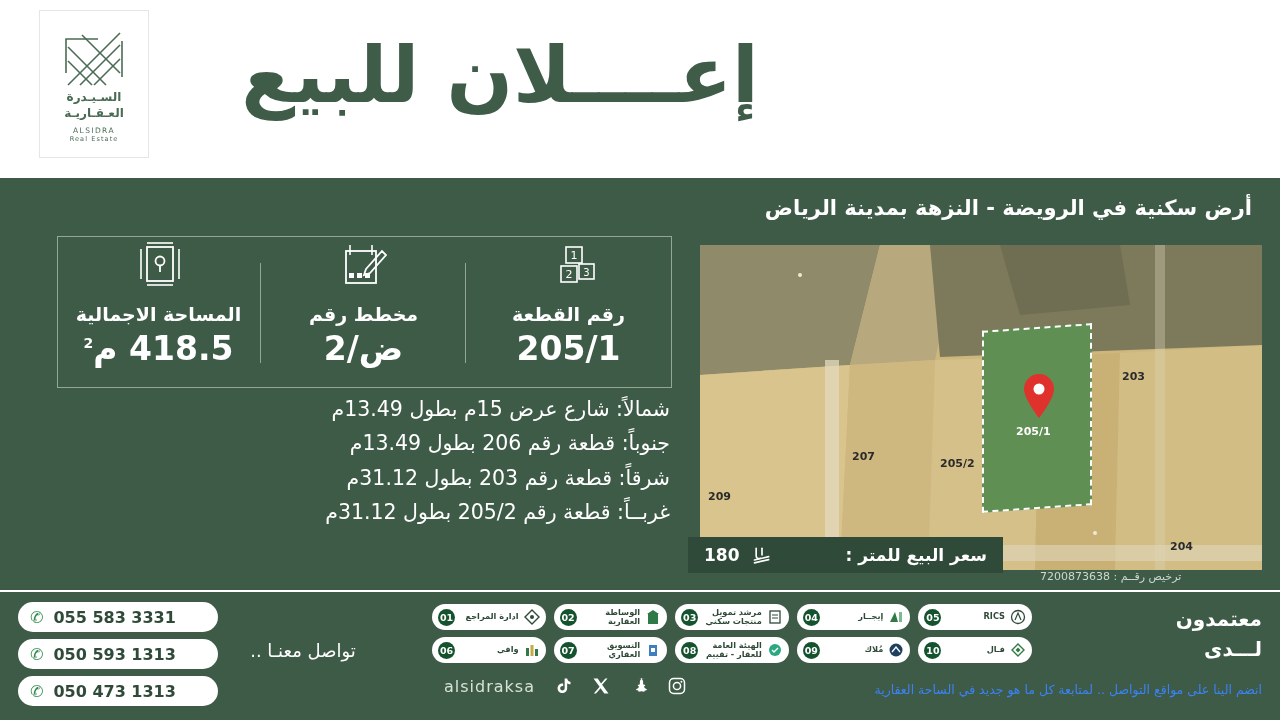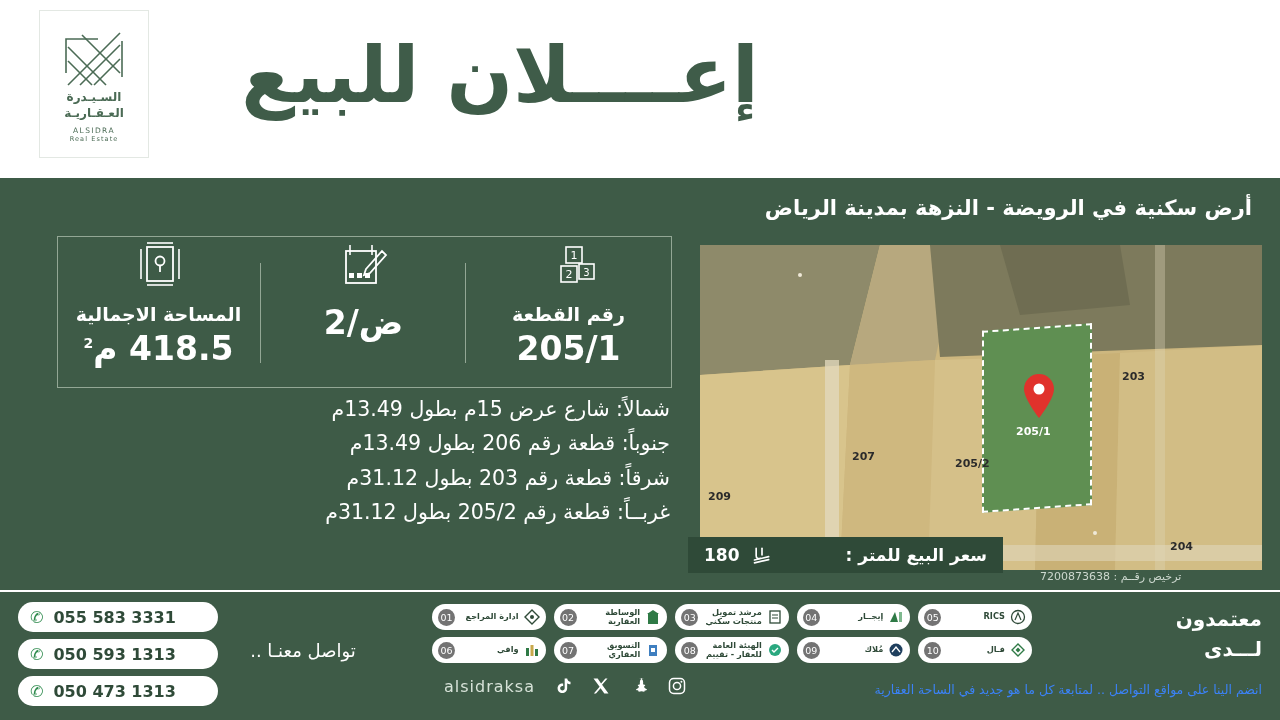--- a/index.html
+++ b/index.html
@@ -118,21 +118,21 @@
   }
 
   .badges { position: absolute; top: 604px; left: 432px; width: 600px; }
   .badge-row { display: flex; flex-direction: row-reverse; gap: 8px; margin-bottom: 7px; }
   .badge {
     display: flex; flex-direction: row-reverse; align-items: center;
     background: #ffffff; border-radius: 14px; height: 26px; width: 142px;
     padding: 0 6px; gap: 5px; direction: rtl;
   }
   .badge-num {
-    background: #737373; color: #fff; font-size: 9.5px; font-weight: normal;
+    background: #14532d; color: #fff; font-size: 9.5px; font-weight: bold;
     border-radius: 50%; width: 17px; height: 17px;
     display: flex; align-items: center; justify-content: center; flex: 0 0 17px;
   }
   .badge-txt { color: #2f4a38; font-size: 8.2px; font-weight: bold; line-height: 1.1; text-align: right; flex: 1; }
   .badge-ic { width: 16px; height: 16px; flex: 0 0 16px; }
 
   .certified {
     position: absolute; top: 604px; right: 18px; width: 130px; color: #ffffff;
     text-align: right; direction: rtl; font-size: 20px; font-weight: bold; line-height: 1.5;
   }
@@ -227,20 +227,21 @@
         <svg width="56" height="52" viewBox="0 0 56 52">
           <rect x="10" y="8" width="30" height="32" fill="none" stroke="#fff" stroke-width="1.8"></rect>
           <rect x="13" y="30" width="5" height="5" fill="#fff"></rect>
           <rect x="21" y="30" width="5" height="5" fill="#fff"></rect>
           <rect x="29" y="30" width="5" height="5" fill="#fff"></rect>
           <path d="M14 2 L14 12" stroke="#fff" stroke-width="1.6"></path>
           <path d="M36 2 L36 12" stroke="#fff" stroke-width="1.6"></path>
           <path d="M30 26 L46 8 L50 12 L34 30 L28 32 Z" fill="none" stroke="#fff" stroke-width="1.8"></path>
         </svg>
       </div>
+      <div class="info-label">مخطط رقم</div>
       <div class="info-value">ض/2</div>
     </div>
 
     <div class="info-cell" style="right:410px; width:205px">
       <div class="icon-wrap">
         <svg width="56" height="54" viewBox="0 0 56 54">
           <rect x="16" y="6" width="26" height="34" fill="none" stroke="#fff" stroke-width="1.8"></rect>
           <circle cx="29" cy="20" r="4.5" fill="none" stroke="#fff" stroke-width="1.8"></circle>
           <path d="M29 24.5 L29 31" stroke="#fff" stroke-width="1.8"></path>
           <path d="M16 2 L42 2" stroke="#fff" stroke-width="1.6"></path>
@@ -286,21 +287,21 @@
     <div class="parcel"></div>
     <svg class="pin" viewBox="0 0 34 46">
       <path d="M17 45 C17 45 32 26 32 16 A15 15 0 1 0 2 16 C2 26 17 45 17 45 Z" fill="#e0322c"></path>
       <circle cx="17" cy="16" r="5.5" fill="#ffffff"></circle>
     </svg>
 
     <div class="map-lbl white" style="left:316px; top:180px; direction:ltr">205/1</div>
     <div class="map-lbl" style="left:422px; top:125px">203</div>
     <div class="map-lbl" style="left:152px; top:205px">207</div>
     <div class="map-lbl" style="left:8px; top:245px">209</div>
-    <div class="map-lbl" style="left:255px; top:212px">205/2</div>
+    <div class="map-lbl" style="left:240px; top:212px">205/2</div>
     <div class="map-lbl" style="left:470px; top:295px">204</div>
   </div>
 
   <div class="price-bar">
     <div class="price-label">سعر البيع للمتر :</div>
     <div style="display:flex;align-items:flex-end;gap:12px;direction:ltr">
       <span class="price-value">180</span>
       <svg width="20" height="20" viewBox="0 0 24 24">
         <g stroke="#ffffff" stroke-width="2" fill="none" stroke-linecap="round">
           <path d="M5 4 L5 13 C5 16 7 17 10 16"></path>

